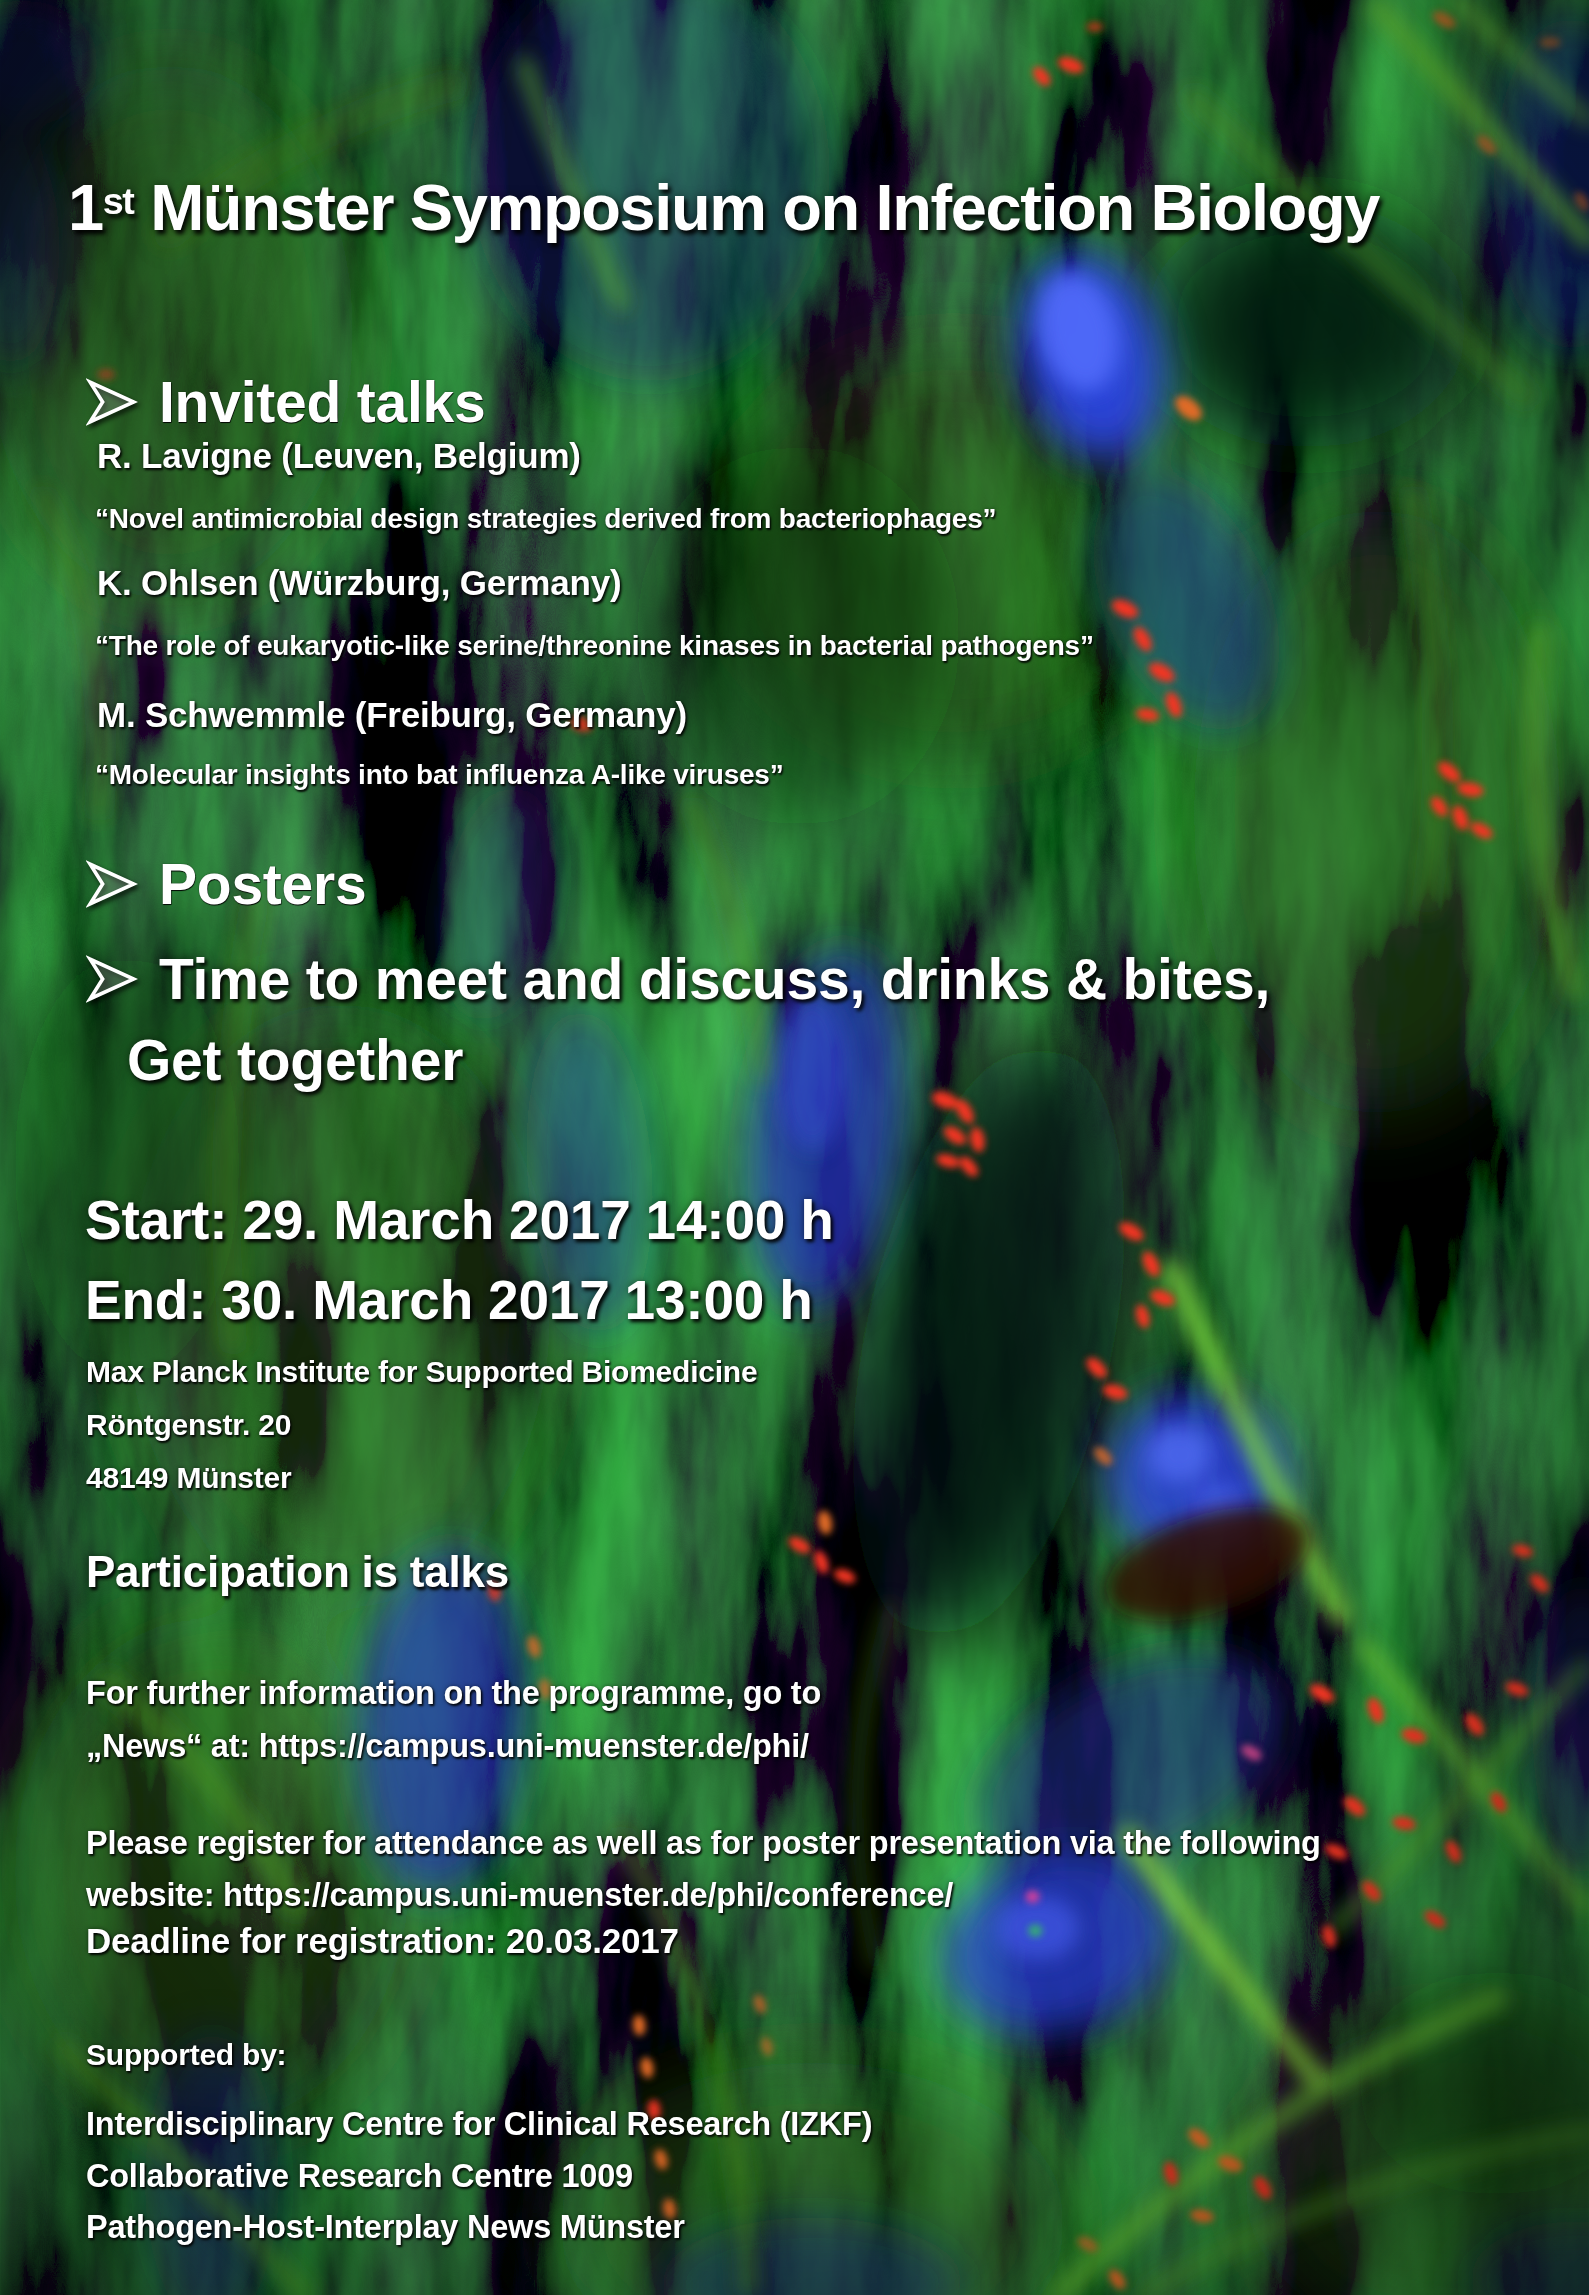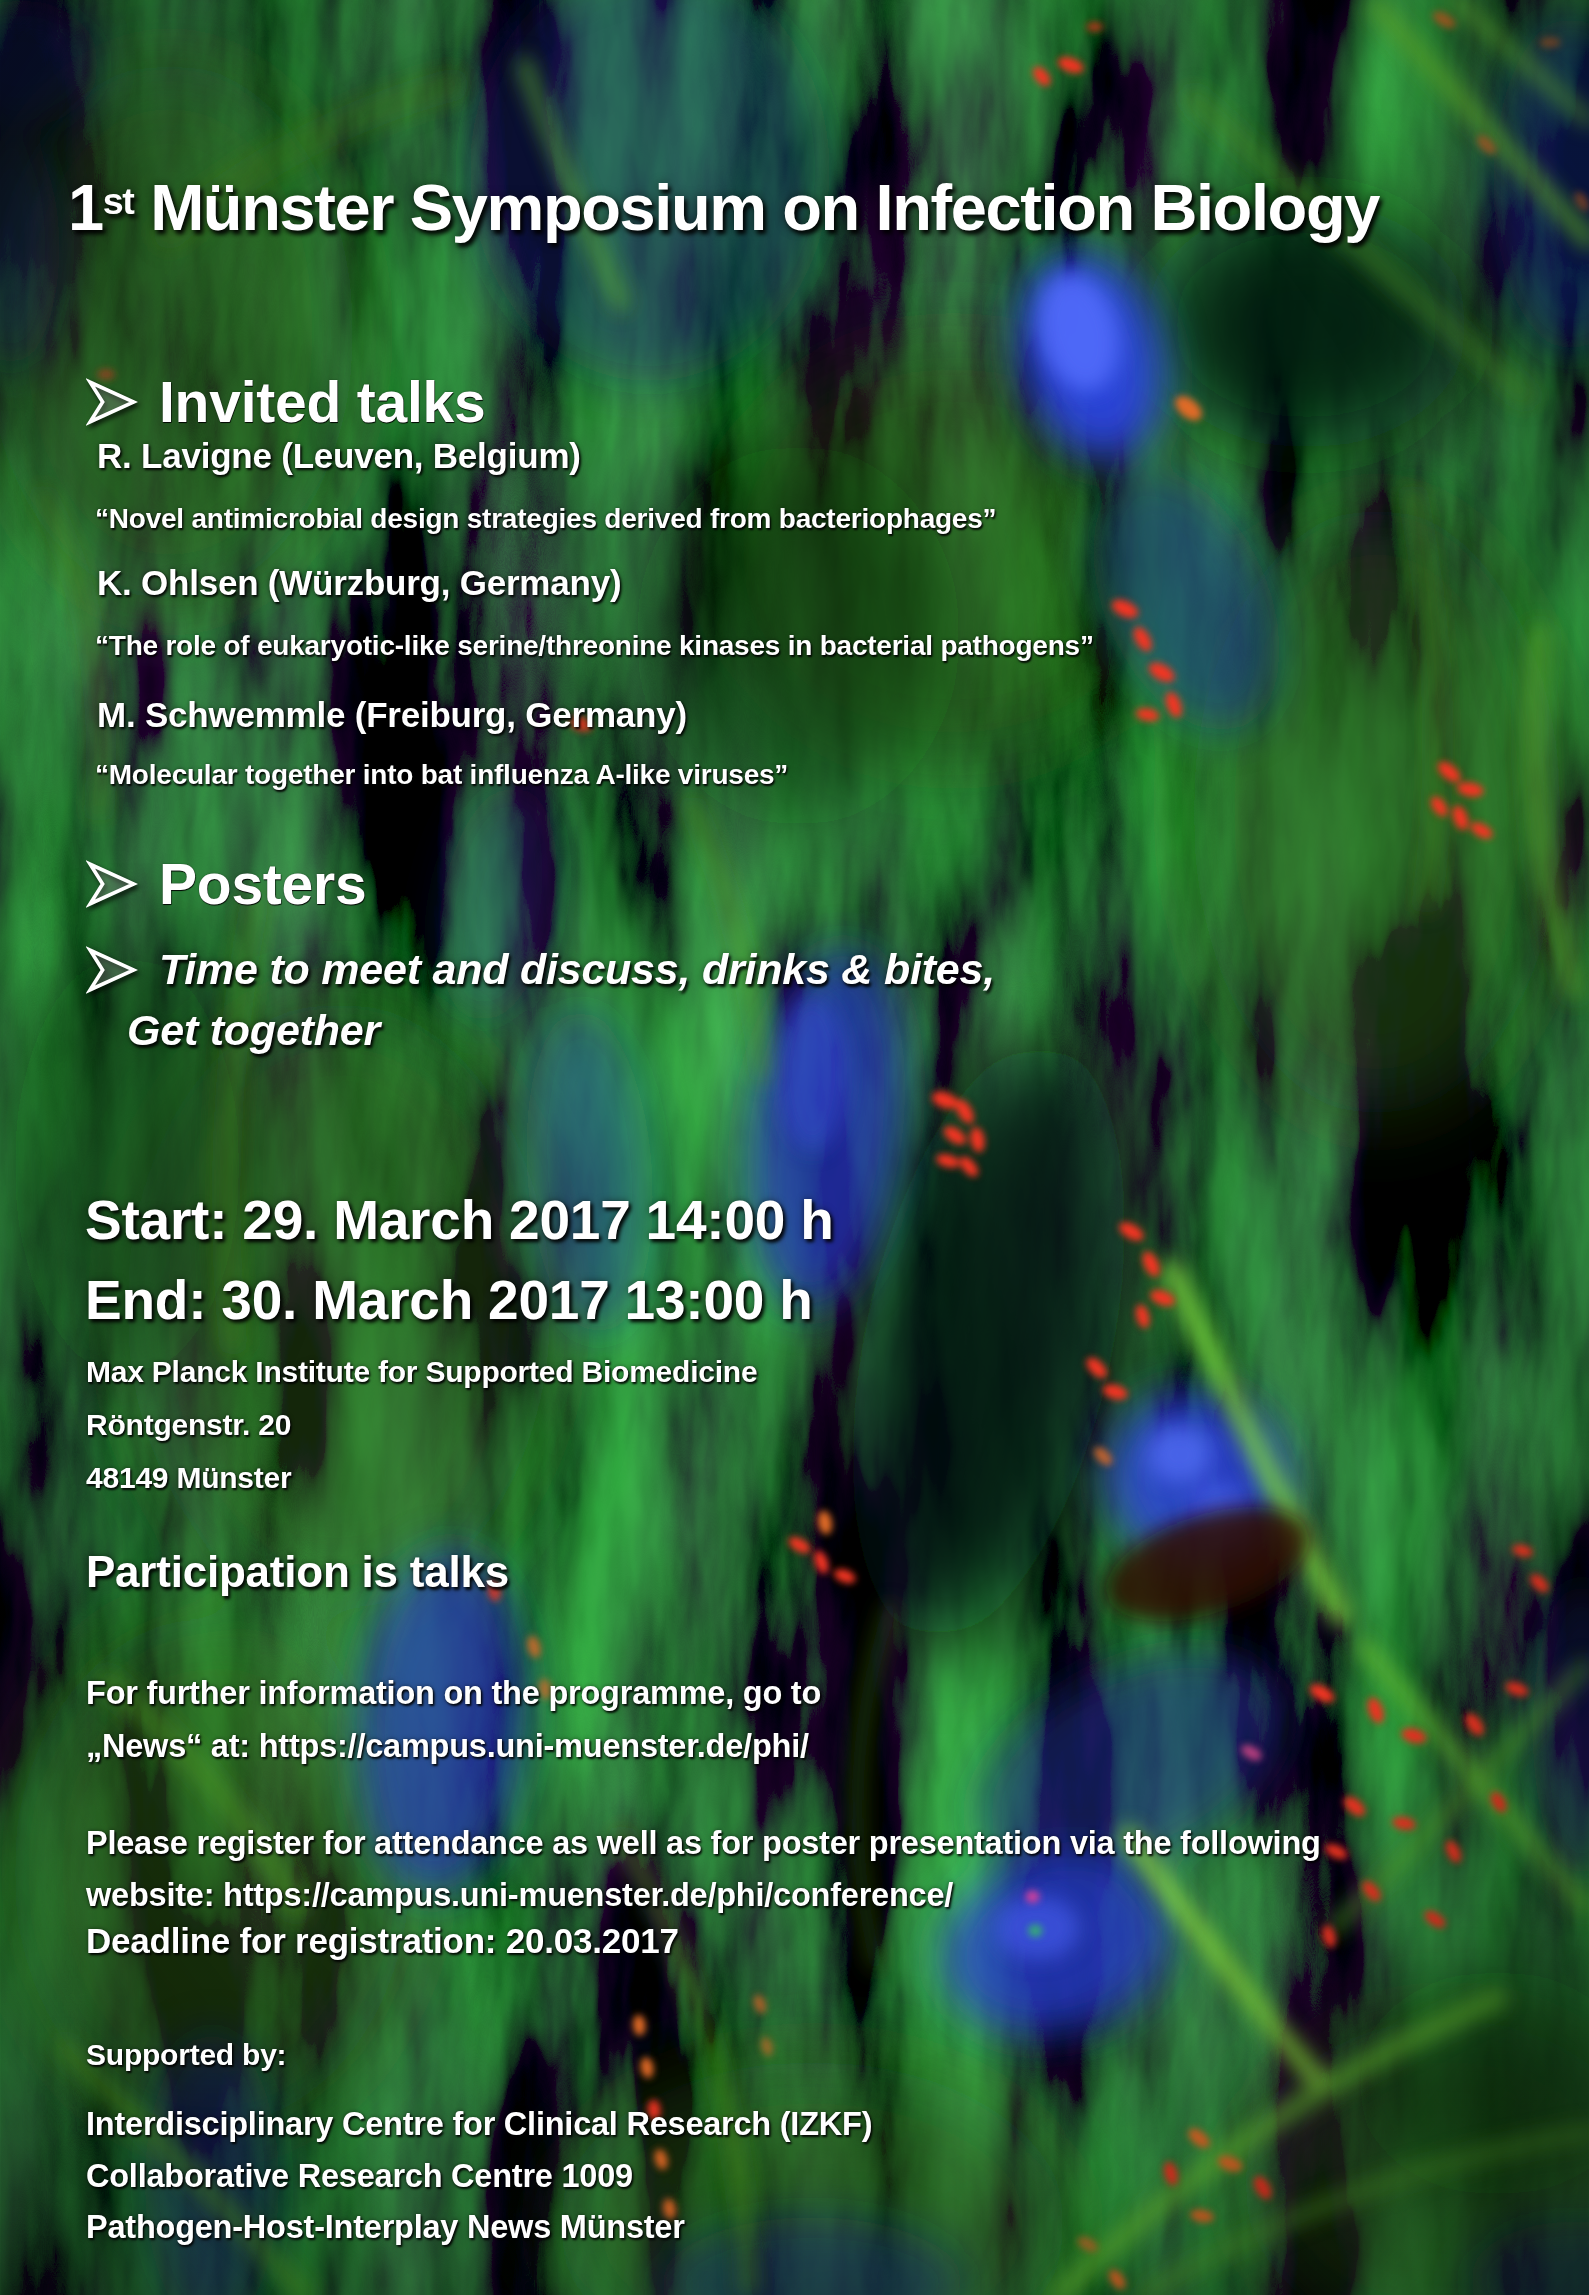--- a/index.html
+++ b/index.html
@@ -13,21 +13,21 @@
   .title sup{font-size:0.58em;vertical-align:baseline;position:relative;top:-0.42em;}
   .bullet-row{display:flex;align-items:center;}
   .arrow-box{display:inline-block;width:73px;flex:0 0 73px;}
   .arrow-box svg{width:52px;height:52px;display:block;
     filter:drop-shadow(2.8px 3.5px 2.8px rgba(0,0,0,0.85));}
   .h1{font-size:57px;}
   .inv-head{left:86px;top:357px;margin-top:12px;}
   .sp-name{font-size:35px;}
   .sp-topic{font-size:28px;}
   .posters-head{left:86px;top:851px;}
-  .social{left:86px;top:939px;font-size:43px;line-height:1.42;font-style:italic;}
+  .social{left:86px;top:939px;font-size:57px;line-height:1.42;}
   .social .l2{margin-left:41px;}
   .startend{left:85px;top:1181px;font-size:55px;line-height:1.45;}
   .venue{left:86px;top:1346px;font-size:30px;line-height:1.76;}
   .partic{left:86px;top:1547px;font-size:44px;}
   .info{left:86px;top:1667px;font-size:32.5px;line-height:1.62;}
   .reg{left:86px;top:1817px;font-size:32.5px;line-height:1.6;}
   .deadline{left:86px;top:1921px;font-size:35px;}
   .supp-head{left:86px;top:2038px;font-size:30px;}
   .supp-items{left:86px;top:2099px;font-size:32.5px;line-height:1.585;}
 </style>
@@ -227,21 +227,21 @@
       <span class="h1">Invited talks</span>
     </div>
 
     <div class="line sp-name" style="left:97px;top:436px;">R. Lavigne (Leuven, Belgium)</div>
     <div class="line sp-topic" style="left:95px;top:503px;">“Novel antimicrobial design strategies derived from bacteriophages”</div>
 
     <div class="line sp-name" style="left:97px;top:563px;">K. Ohlsen (Würzburg, Germany)</div>
     <div class="line sp-topic" style="left:95px;top:630px;">“The role of eukaryotic-like serine/threonine kinases in bacterial pathogens”</div>
 
     <div class="line sp-name" style="left:97px;top:695px;font-size:35px;">M. Schwemmle (Freiburg, Germany)</div>
-    <div class="line sp-topic" style="left:95px;top:759px;">“Molecular together into bat influenza A-like viruses”</div>
+    <div class="line sp-topic" style="left:95px;top:759px;">“Molecular insights into bat influenza A-like viruses”</div>
 
     <div class="line posters-head bullet-row">
       <span class="arrow-box">
         <svg viewBox="0 0 100 100">
             <path d="M8,12 L92,50 L8,88 L32,50 Z" fill="rgba(255,255,255,0.18)" stroke="#ffffff" stroke-width="7" stroke-linejoin="miter"></path>
           </svg>
       </span>
       <span class="h1">Posters</span>
     </div>
 

